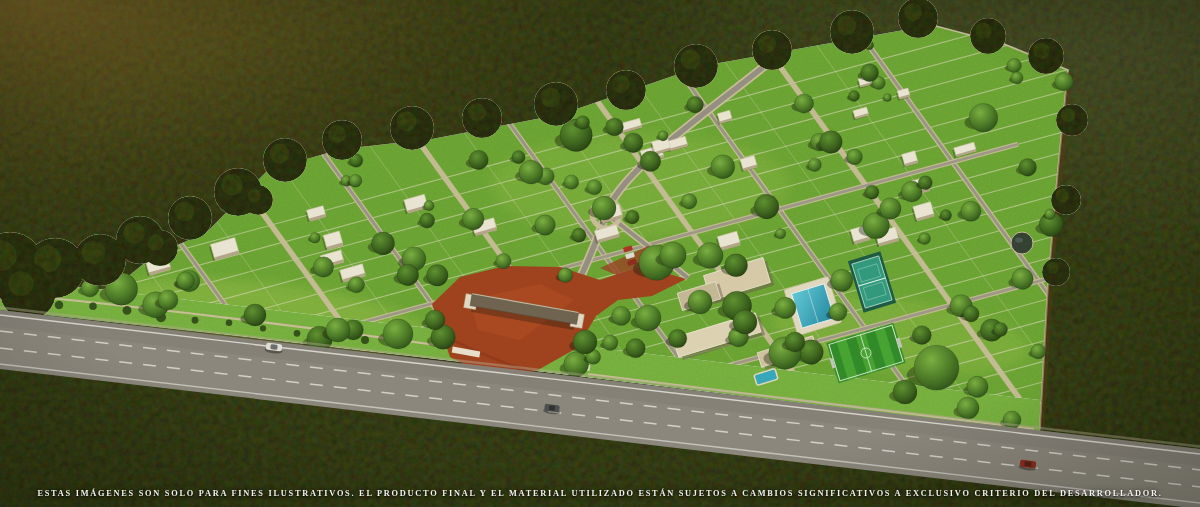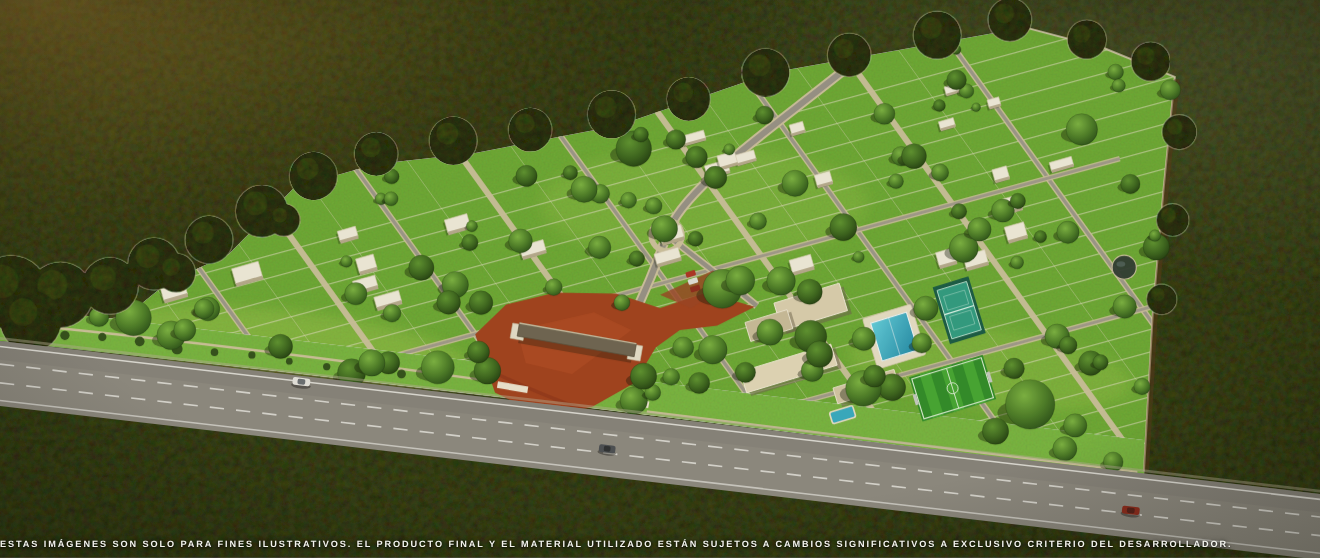--- a/index.html
+++ b/index.html
@@ -1,20 +1,20 @@
 <!DOCTYPE html>
 <html><head>
 <meta charset="utf-8">
 <style>
   html,body{margin:0;padding:0;background:#111;}
   .stage{position:relative;width:1200px;height:507px;overflow:hidden;background:#262c0e;font-family:"Liberation Sans",sans-serif;}
   .stage svg{position:absolute;left:0;top:0;width:100%;height:100%;display:block;}
-  .disclaimer{position:absolute;left:0;right:0;bottom:7px;text-align:left;
+  .disclaimer{position:absolute;left:0;right:0;bottom:7px;text-align:center;
     color:#f4f4ee;font-weight:bold;font-size:8.3px;letter-spacing:1.75px;line-height:12.5px;
-    font-family:Liberation Sans, sans-serif;
+    font-family:Liberation Serif, serif;
     text-shadow:0 1px 2px rgba(0,0,0,.85),0 0 5px rgba(0,0,0,.55);
     white-space:nowrap;}
   .disclaimer div{transform-origin:center;}
 </style>
 </head>
 <body>
 
 <div class="stage">
 <svg viewBox="0 0 1200 507" preserveAspectRatio="none">
   <defs>

